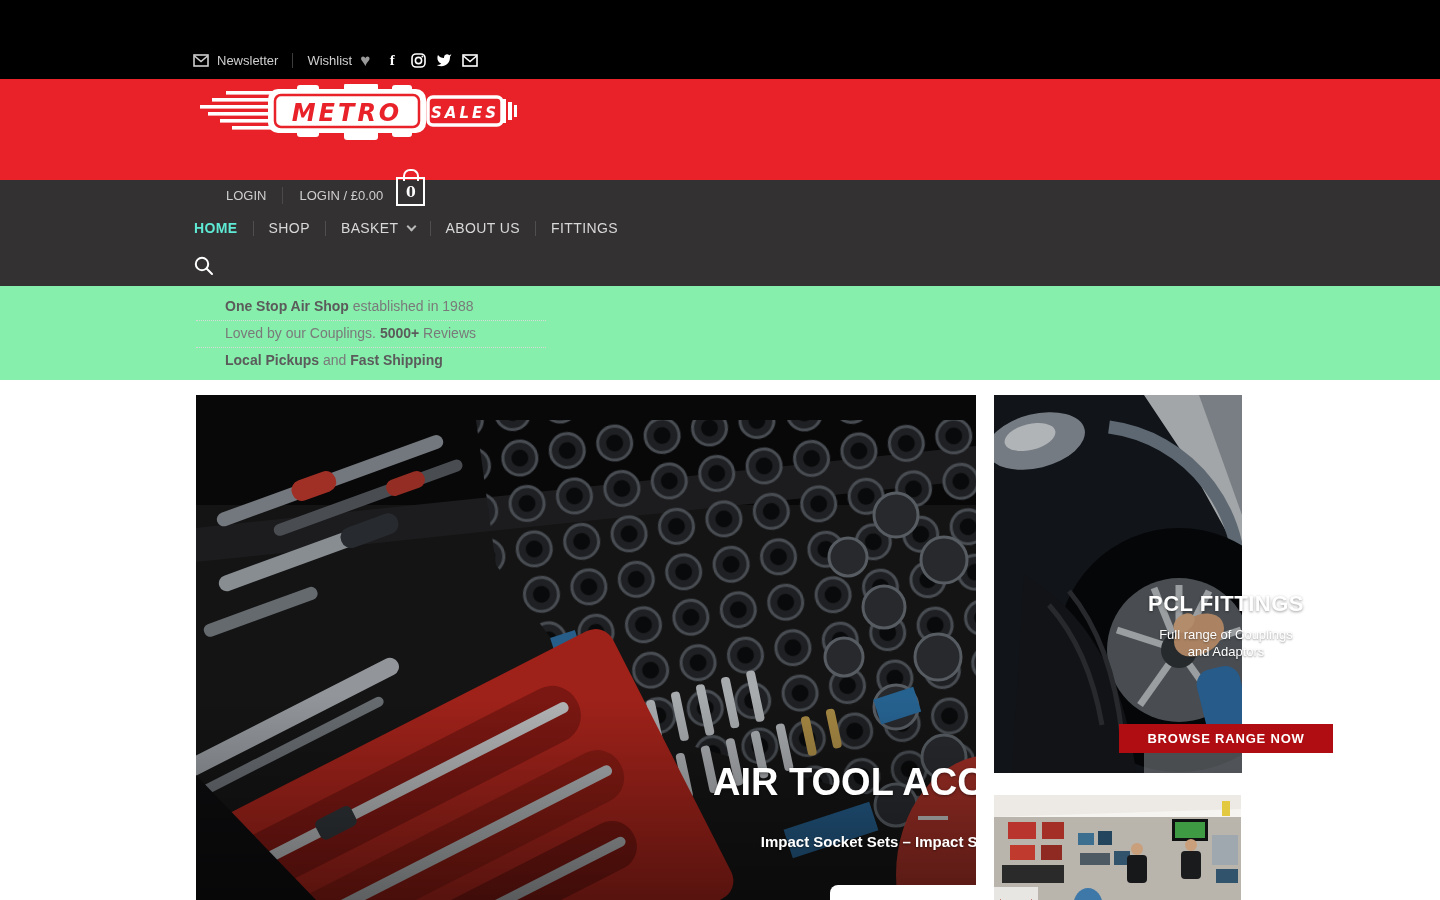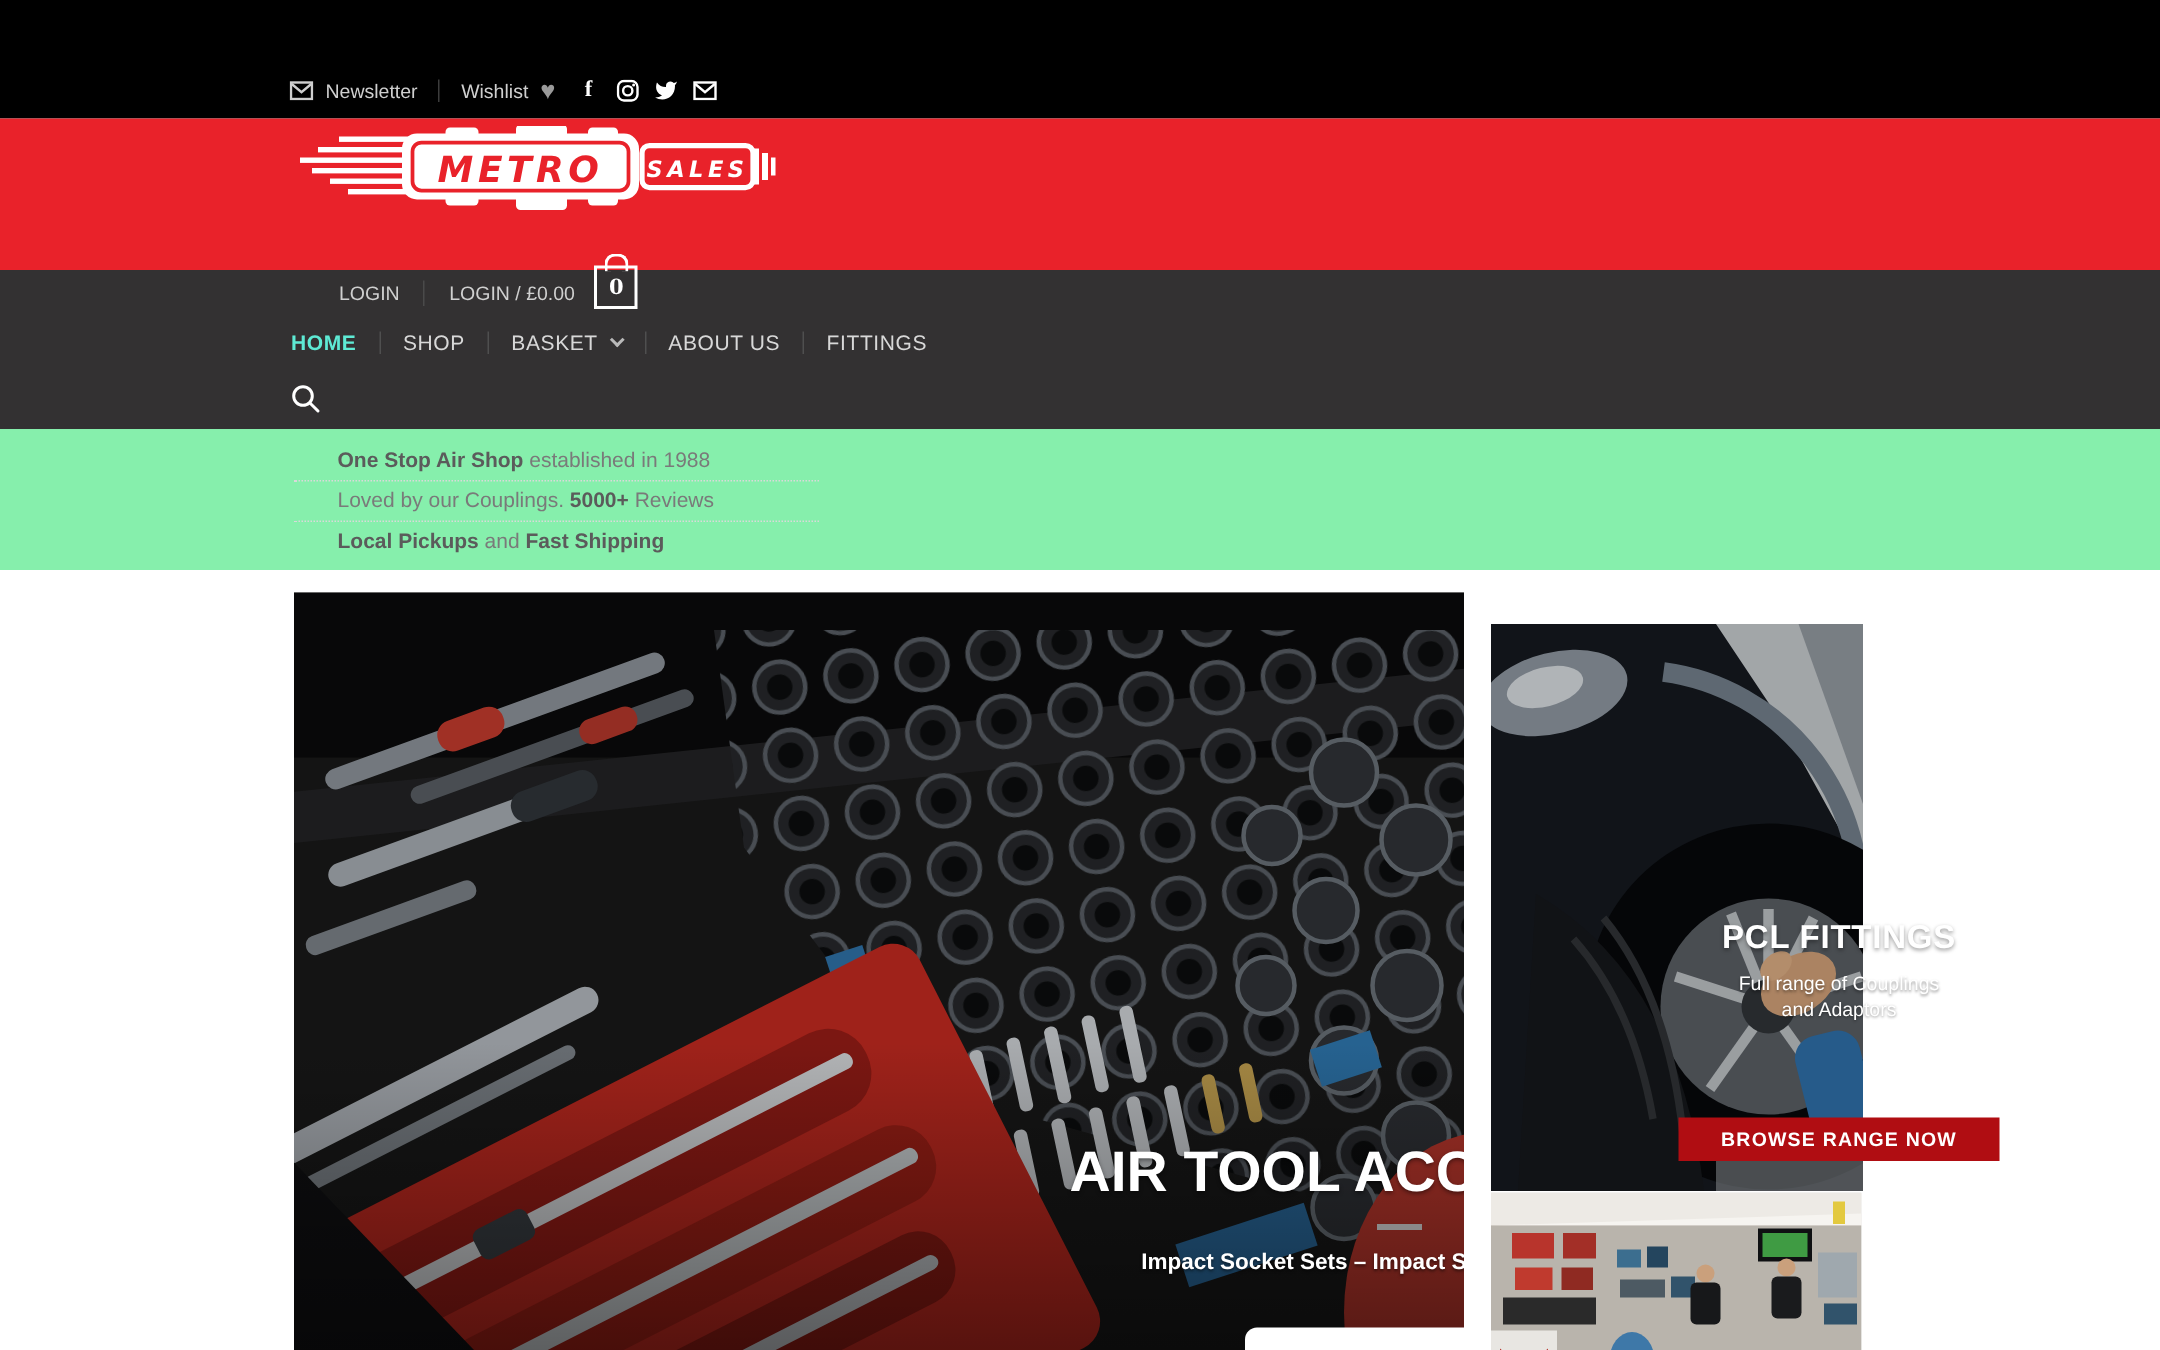--- a/index.html
+++ b/index.html
@@ -49,21 +49,21 @@
   .hero svg { position:absolute; left:0; top:0; }
   .hero-caption { position:absolute; left:517px; top:366px; width:440px; text-align:center; color:#fff; }
   .hero-title { font-size:38px; font-weight:700; letter-spacing:0; white-space:nowrap;
                 text-shadow:0 1px 3px rgba(0,0,0,.45); }
   .hero-dash { width:30px; height:4px; background:#8a8a8a; margin:12px auto 13px; }
   .hero-sub { font-size:15px; font-weight:700; white-space:nowrap; text-shadow:0 1px 2px rgba(0,0,0,.5); }
   .hero-btn { display:inline-block; margin-top:17px; background:#fff; color:#4f4f4f;
               font-size:15px; padding:15px 24px; border-radius:8px; white-space:nowrap;
               border:none; cursor:pointer; text-shadow:none; }
   
-  .card1 { position:absolute; left:994px; top:416px; width:224px; height:378px; cursor:pointer; }
+  .card1 { position:absolute; left:994px; top:395px; width:224px; height:378px; cursor:pointer; }
   .card1 svg.cardimg { position:absolute; left:0; top:0; }
   .card1-caption { position:absolute; left:-8px; top:196px; width:480px; text-align:center; color:#fff; }
   .card1-title { font-size:22px; font-weight:700; letter-spacing:.5px; white-space:nowrap;
                  text-shadow:0 1px 3px rgba(0,0,0,.4); }
   .card1-sub { margin-top:9px; font-size:13px; line-height:17px; text-shadow:0 1px 2px rgba(0,0,0,.45); }
   .card1-btn { display:inline-block; margin-top:64px; width:214px; padding:7px 0;
                background:#b00d12; color:#fff; font-size:13px; font-weight:700; letter-spacing:.8px;
                border:none; cursor:pointer; }
   .card2 { position:absolute; left:994px; top:795px; width:247px; height:170px; cursor:pointer; }
 </style>

